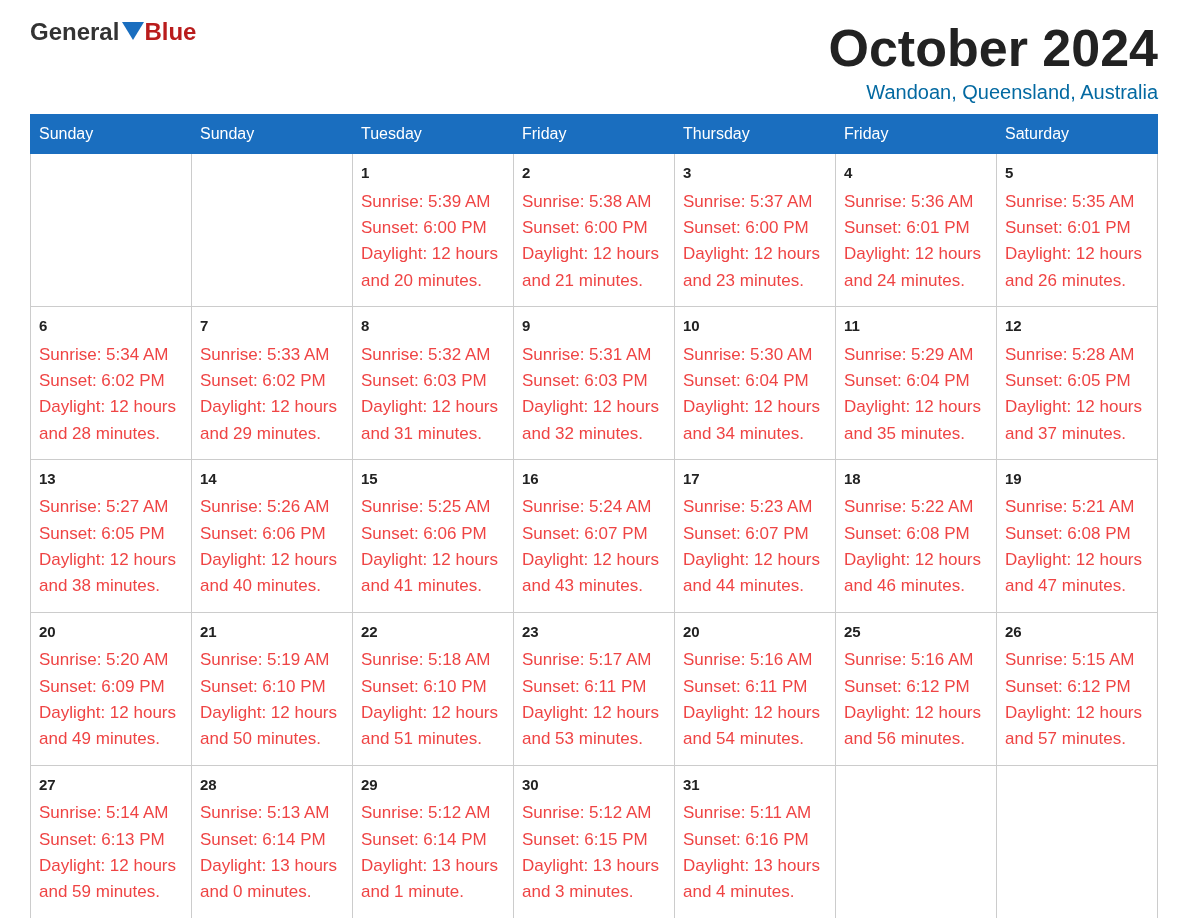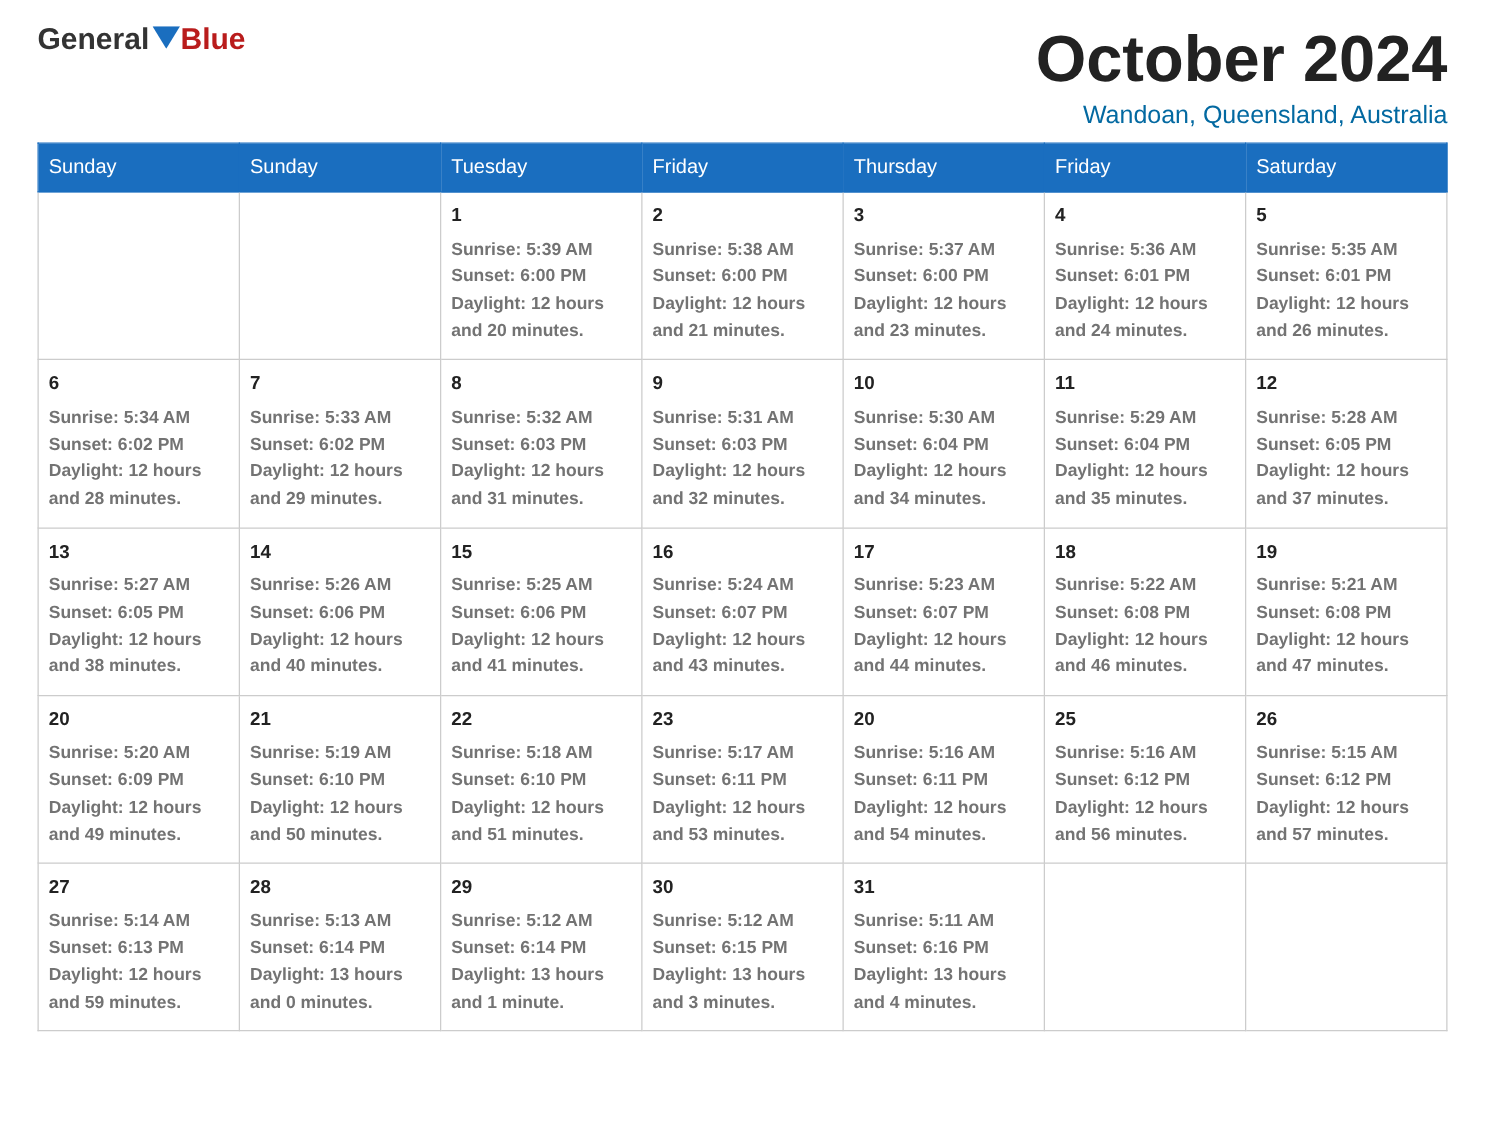--- a/index.html
+++ b/index.html
@@ -61,24 +61,23 @@
       color: #333;
     }
     .day-number {
       font-size: 15px;
       font-weight: bold;
       display: block;
       margin-bottom: 4px;
       color: #222;
     }
     .day-info {
-      font-size: 14px;
-      color: #737373;
+      font-size: 17px;
+      color: #ef4444;
       line-height: 1.55;
-      font-weight: bold;
     }
     .empty-cell {
       background: #fff;
     }
     
     .logo-row {
       display: flex;
       align-items: center;
     }
     .logo-general {

